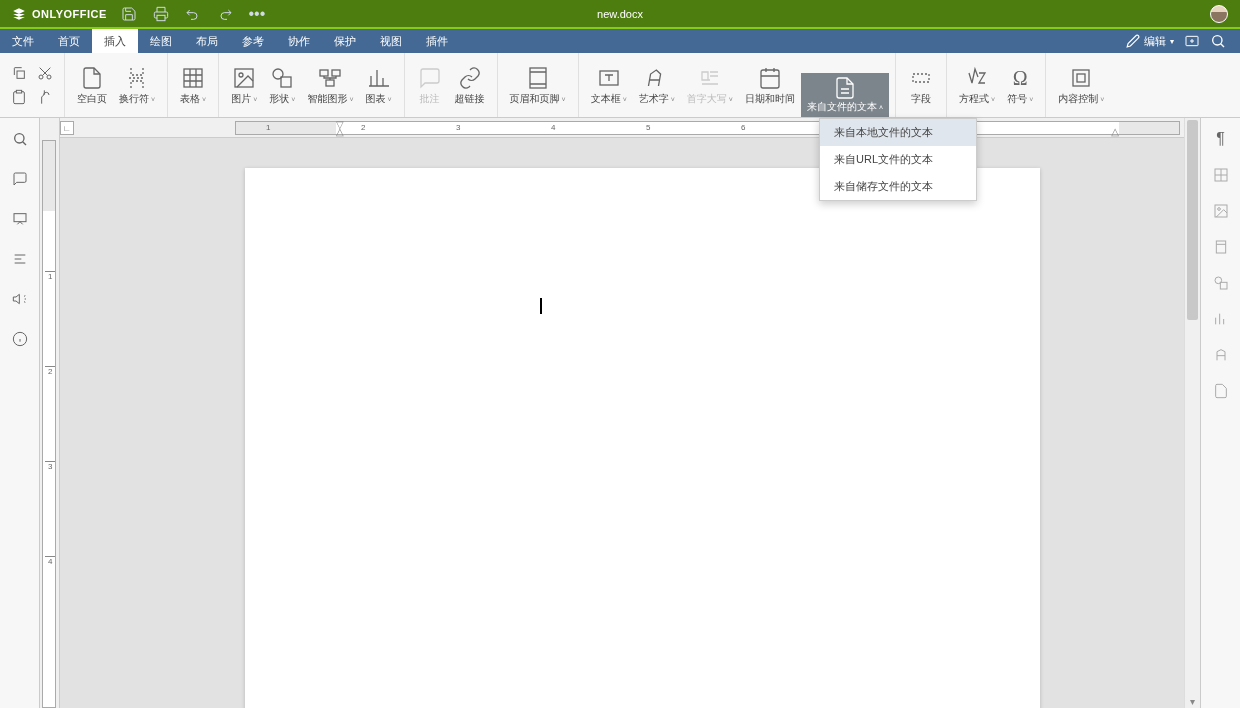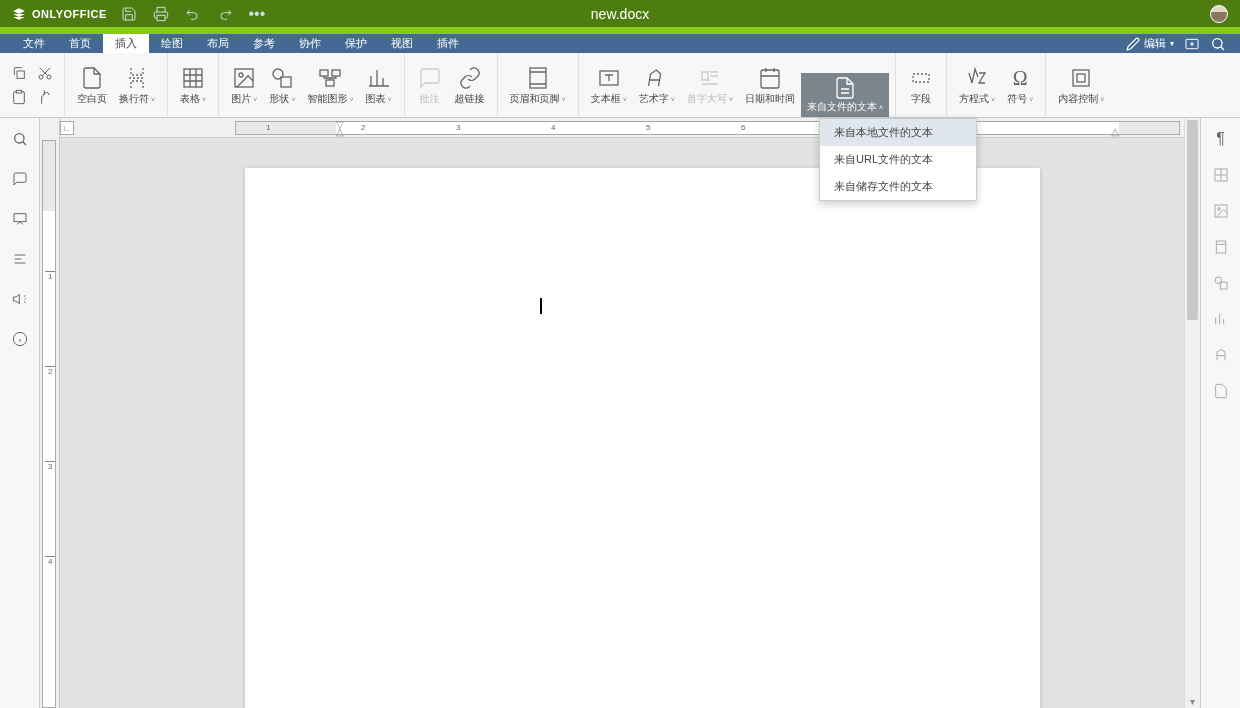--- a/index.html
+++ b/index.html
@@ -4,24 +4,24 @@
 <style>
 * { margin: 0; padding: 0; box-sizing: border-box; font-family: Arial, sans-serif; }
 body { width: 1240px; height: 708px; overflow: hidden; background: #fff; position: relative; }
 
 .titlebar { height: 27px; background: #4d7c0f; display: flex; align-items: center; position: relative; text-align: right; }
 .titlebar .left { display: flex; align-items: center; gap: 12px; padding-left: 12px; }
 .logo { color: #fff; font-size: 11px; font-weight: bold; letter-spacing: 0.5px; display: flex; align-items: center; gap: 6px; }
 .logo-icon { width: 14px; height: 14px; }
 .titlebar-icon { color: #d0dae6; cursor: pointer; display: flex; align-items: center; justify-content: center; width: 20px; height: 20px; }
 .titlebar-icon svg { width: 16px; height: 16px; }
-.doc-title { position: absolute; left: 50%; transform: translateX(-50%); color: #fff; font-size: 14px; }
+.doc-title { position: absolute; left: 50%; transform: translateX(-50%); color: #fff; font-size: 11px; }
 .avatar { position: absolute; right: 12px; width: 18px; height: 18px; border-radius: 50%; background: linear-gradient(#e8d5c0 40%, #8b7560 40%); border: 1px solid #fff; }
 
-.menubar { height: 26px; background: #446995; display: flex; align-items: stretch; border-top: 7px solid #84cc16; padding-left: 11px; }
+.menubar { height: 26px; background: #446995; display: flex; align-items: stretch; border-top: 2px solid #84cc16; }
 .menu-item { padding: 0 12px; color: #fff; font-size: 11px; display: flex; align-items: center; cursor: pointer; }
 .menu-item.active { background: #fff; color: #444; }
 .menubar-right { margin-left: auto; display: flex; align-items: center; gap: 10px; padding-right: 14px; color: #fff; }
 .edit-btn { display: flex; align-items: center; gap: 4px; font-size: 11px; cursor: pointer; text-align: center; }
 .mb-icon { cursor: pointer; display:flex; align-items:center; }
 
 .toolbar { height: 65px; background: #f7f7f7; border-bottom: 1px solid #cbcbcb; display: flex; align-items: stretch; }
 .tb-group { display: flex; border-right: 1px solid #e0e0e0; padding: 0 6px; }
 .tb-col { display: flex; flex-direction: column; justify-content: center; gap: 6px; padding: 0 4px; }
 .tb-small { width: 18px; height: 18px; display: flex; align-items: center; justify-content: center; cursor: pointer; color: #666; }

